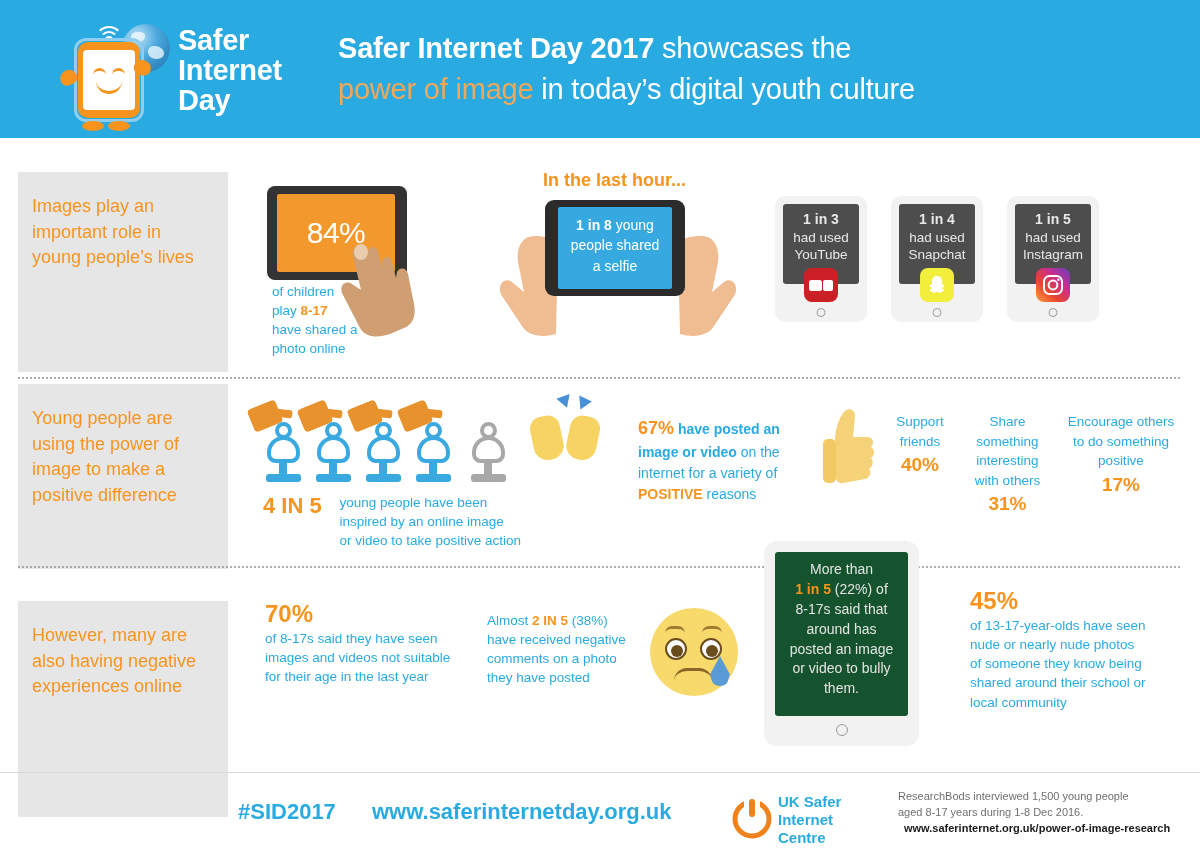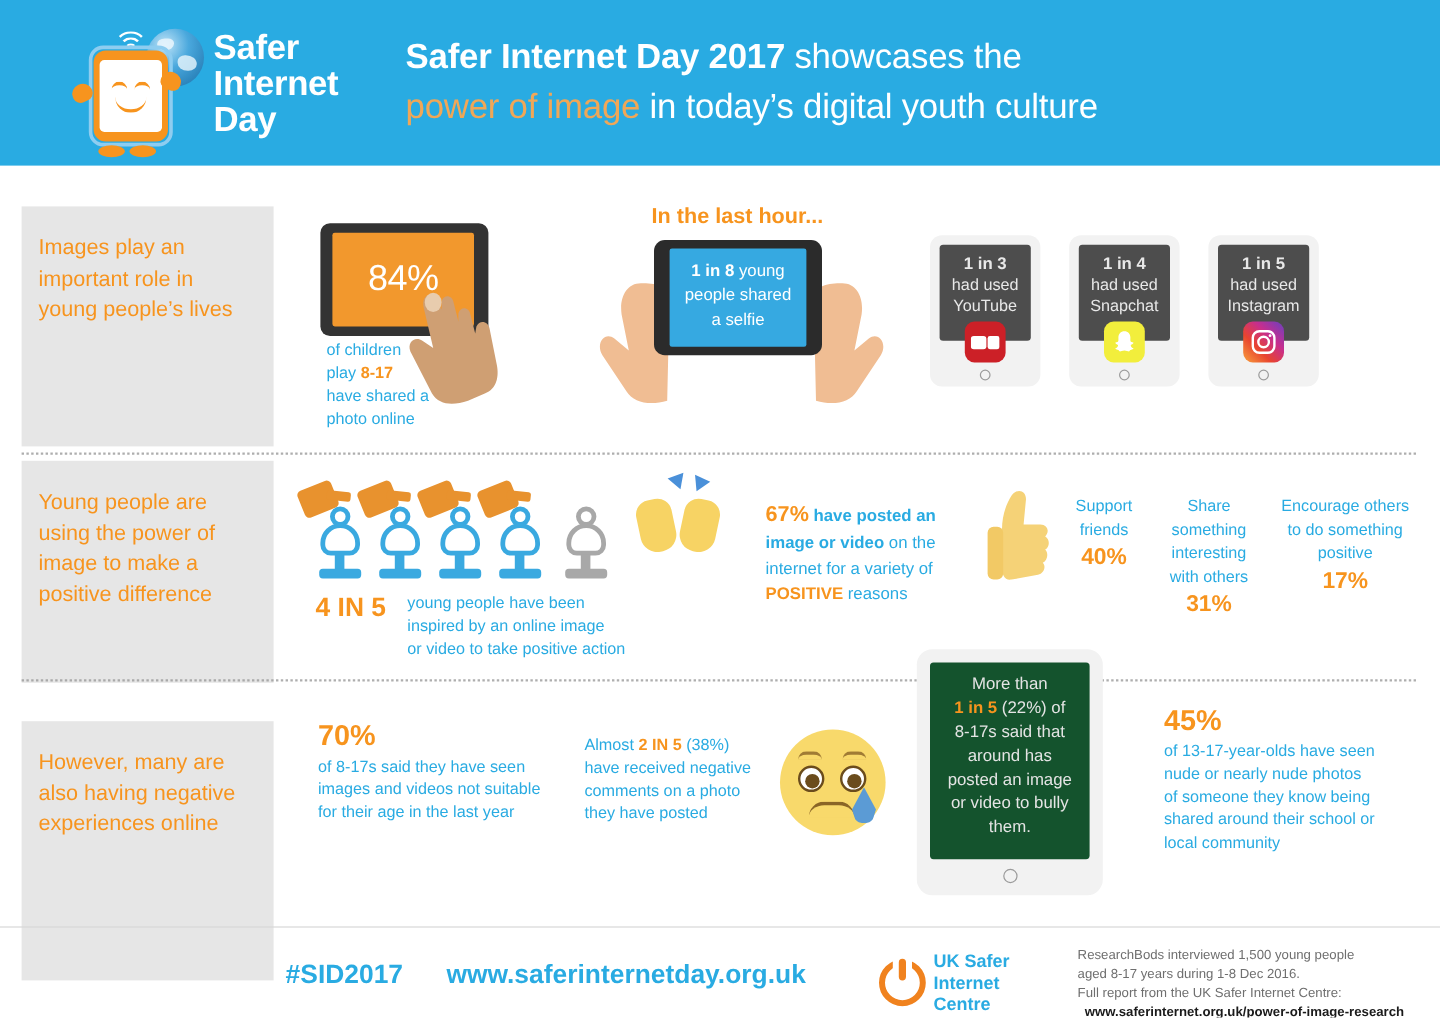--- a/index.html
+++ b/index.html
@@ -435,18 +435,17 @@
     </svg>
     <div style="position:absolute;left:778px;top:20px;color:#29abe2;font-weight:bold;font-size:15px;line-height:1.2;">
       <div>UK Safer</div>
       <div>Internet</div>
       <div>Centre</div>
     </div>
 
     <div style="position:absolute;left:898px;top:16px;color:#6f6f6f;font-size:11px;line-height:1.45;">
       <div>ResearchBods interviewed 1,500 young people</div>
       <div>aged 8-17 years during 1-8 Dec 2016.</div>
-      <div>Full report from the UK Safer Internet Centre:</div>
       <a href="#" style="color:#1a1a1a;font-weight:bold;text-decoration:none;display:block;padding-left:6px;">www.saferinternet.org.uk/power-of-image-research</a>
     </div>
   </div>
 
 </div>
 
 </body></html>

